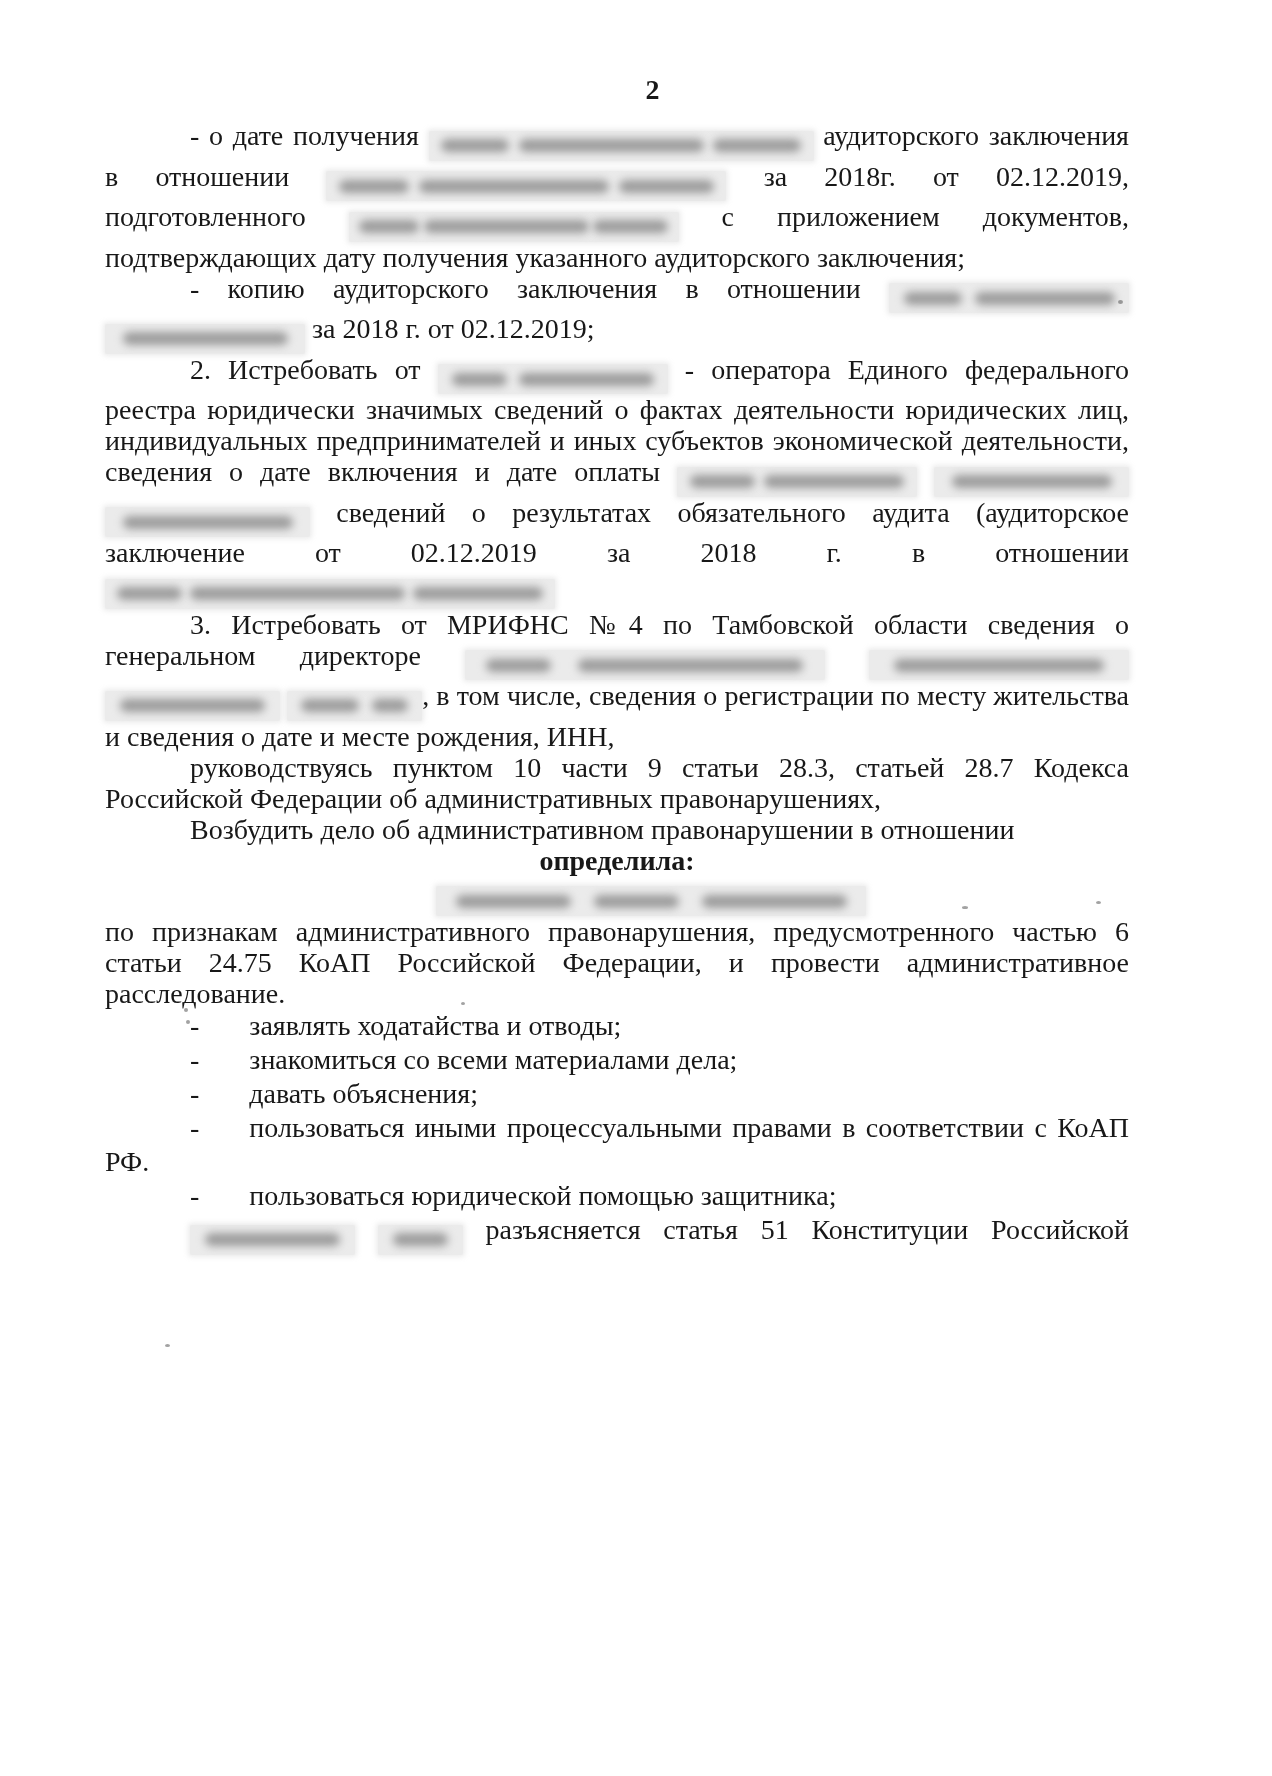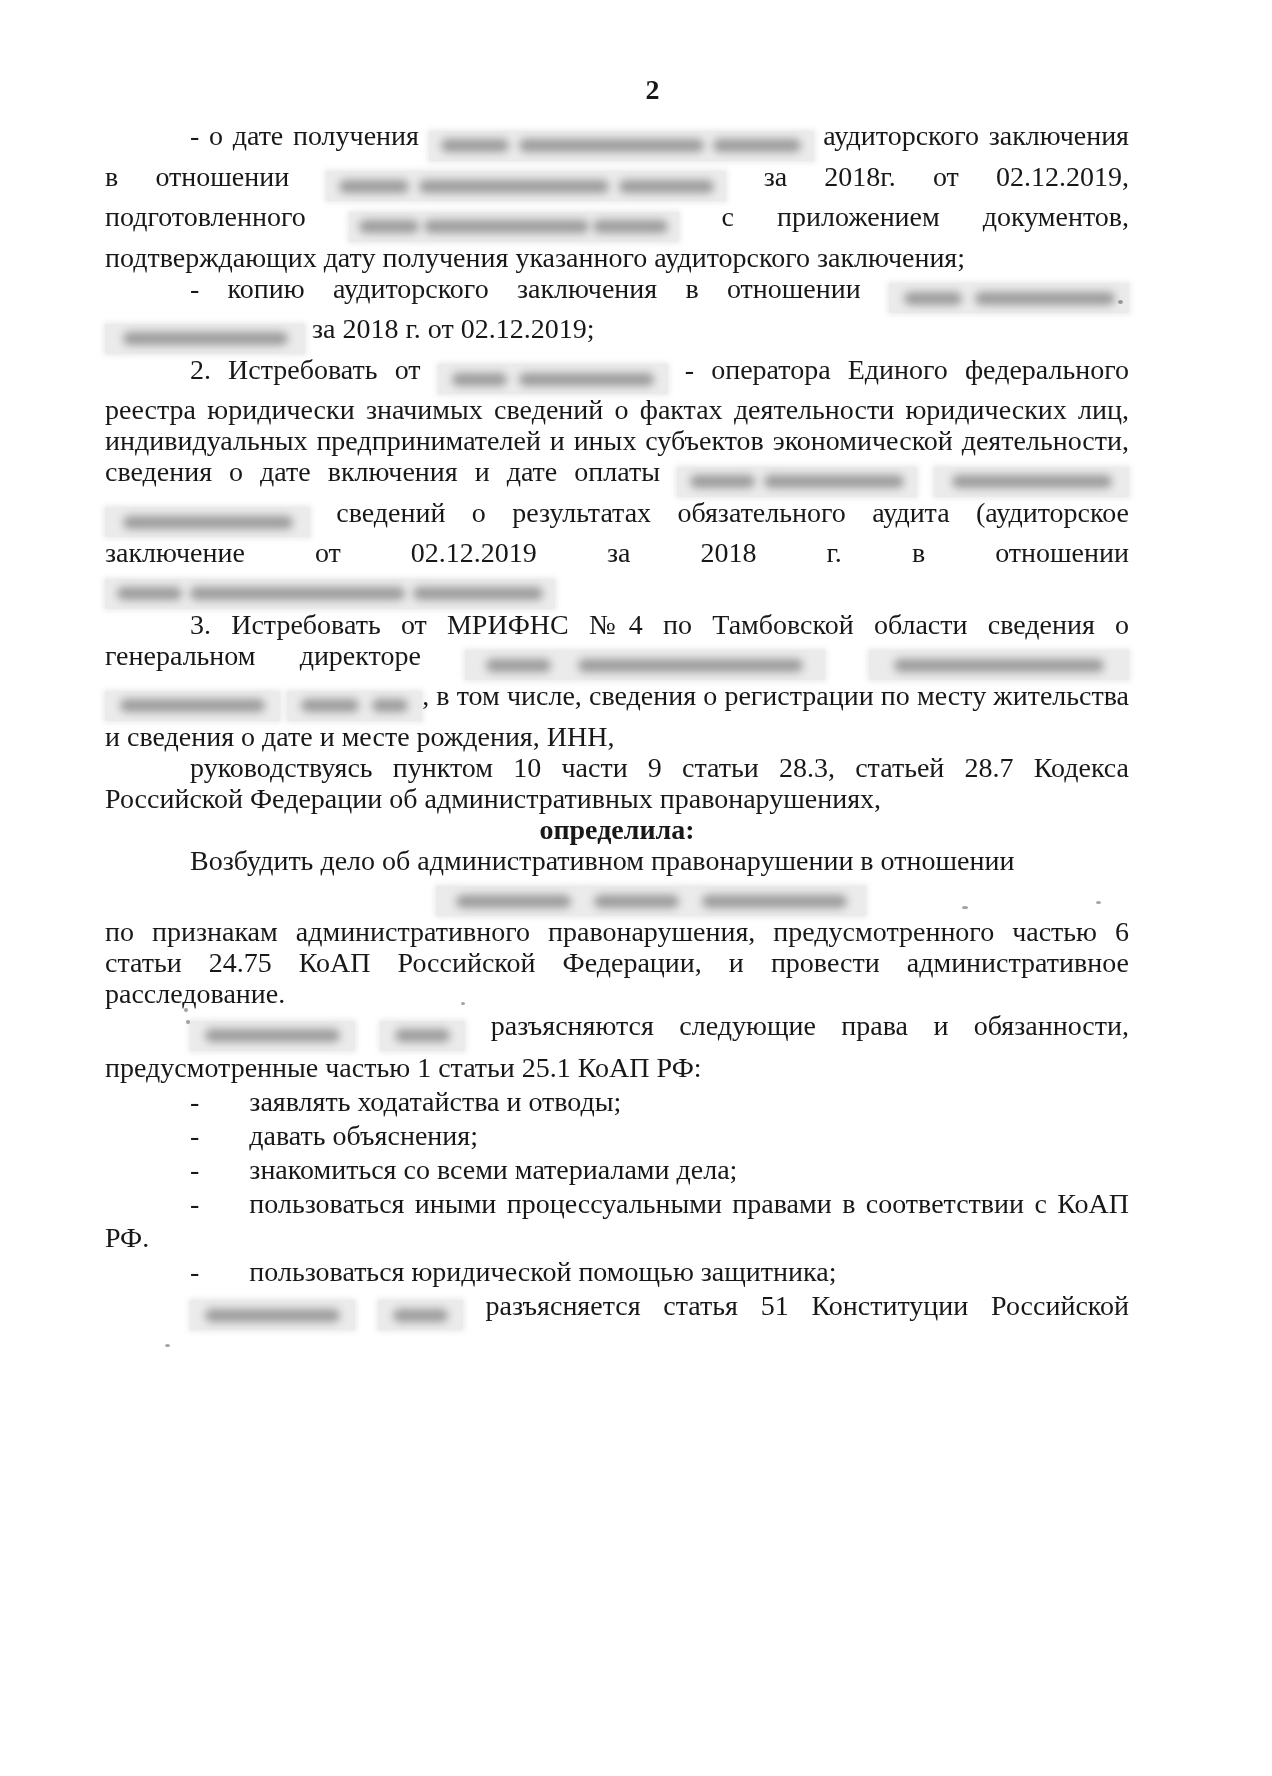--- a/index.html
+++ b/index.html
@@ -121,36 +121,31 @@
           <i style="width: 225px;"></i>
         </span> <span class="redact" style="width: 260px;">
           <i style="width: 210px;"></i>
         </span> <span class="redact" style="width: 175px;">
           <i style="width: 145px;"></i>
         </span> <span class="redact" style="width: 135px;">
           <i style="width: 58px;"></i>
           <i style="width: 36px;"></i>
         </span>, в том числе, сведения о регистрации по месту жительства и сведения о дате и месте рождения, ИНН,</p>
       <p class="para indent sec-break">руководствуясь пунктом 10 части 9 статьи 28.3, статьей 28.7 Кодекса Российской Федерации об административных правонарушениях,</p>
+      <p class="para indent">Возбудить дело об административном правонарушении в отношении</p>
       <p class="para heading">определила:</p>
-      <p class="para indent">Возбудить дело об административном правонарушении в отношении</p>
       <p class="para center-line"><span class="redact" style="width: 430px;">
           <i style="width: 115px;"></i>
           <i style="width: 85px;"></i>
           <i style="width: 145px;"></i>
         </span></p>
       <p class="para">по признакам административного правонарушения, предусмотренного частью 6 статьи 24.75 КоАП Российской Федерации, и провести административное расследование.</p>
-      <p class="para indent loose"><span class="redact" style="width: 165px;">
-          <i style="width: 135px;"></i>
-        </span> <span class="redact" style="width: 85px;">
-          <i style="width: 55px;"></i>
-        </span> разъясняются следующие права и обязанности, предусмотренные частью 1 статьи 25.1 КоАП РФ:</p>
       <p class="para indent loose">-<span class="spacer" style="width: 50px;"></span>заявлять ходатайства и отводы;</p>
+      <p class="para indent loose">-<span class="spacer" style="width: 50px;"></span>знакомиться со всеми материалами дела;</p>
       <p class="para indent loose">-<span class="spacer" style="width: 50px;"></span>давать объяснения;</p>
-      <p class="para indent loose">-<span class="spacer" style="width: 50px;"></span>знакомиться со всеми материалами дела;</p>
       <p class="para indent loose">-<span class="spacer" style="width: 50px;"></span>пользоваться иными процессуальными правами в соответствии с КоАП РФ.</p>
       <p class="para indent loose">-<span class="spacer" style="width: 50px;"></span>пользоваться юридической помощью защитника;</p>
       <p class="para indent loose just-last"><span class="redact" style="width: 165px;">
           <i style="width: 135px;"></i>
         </span> <span class="redact" style="width: 85px;">
           <i style="width: 55px;"></i>
         </span> разъясняется статья 51 Конституции Российской</p>
     </section>
 </main>
 

